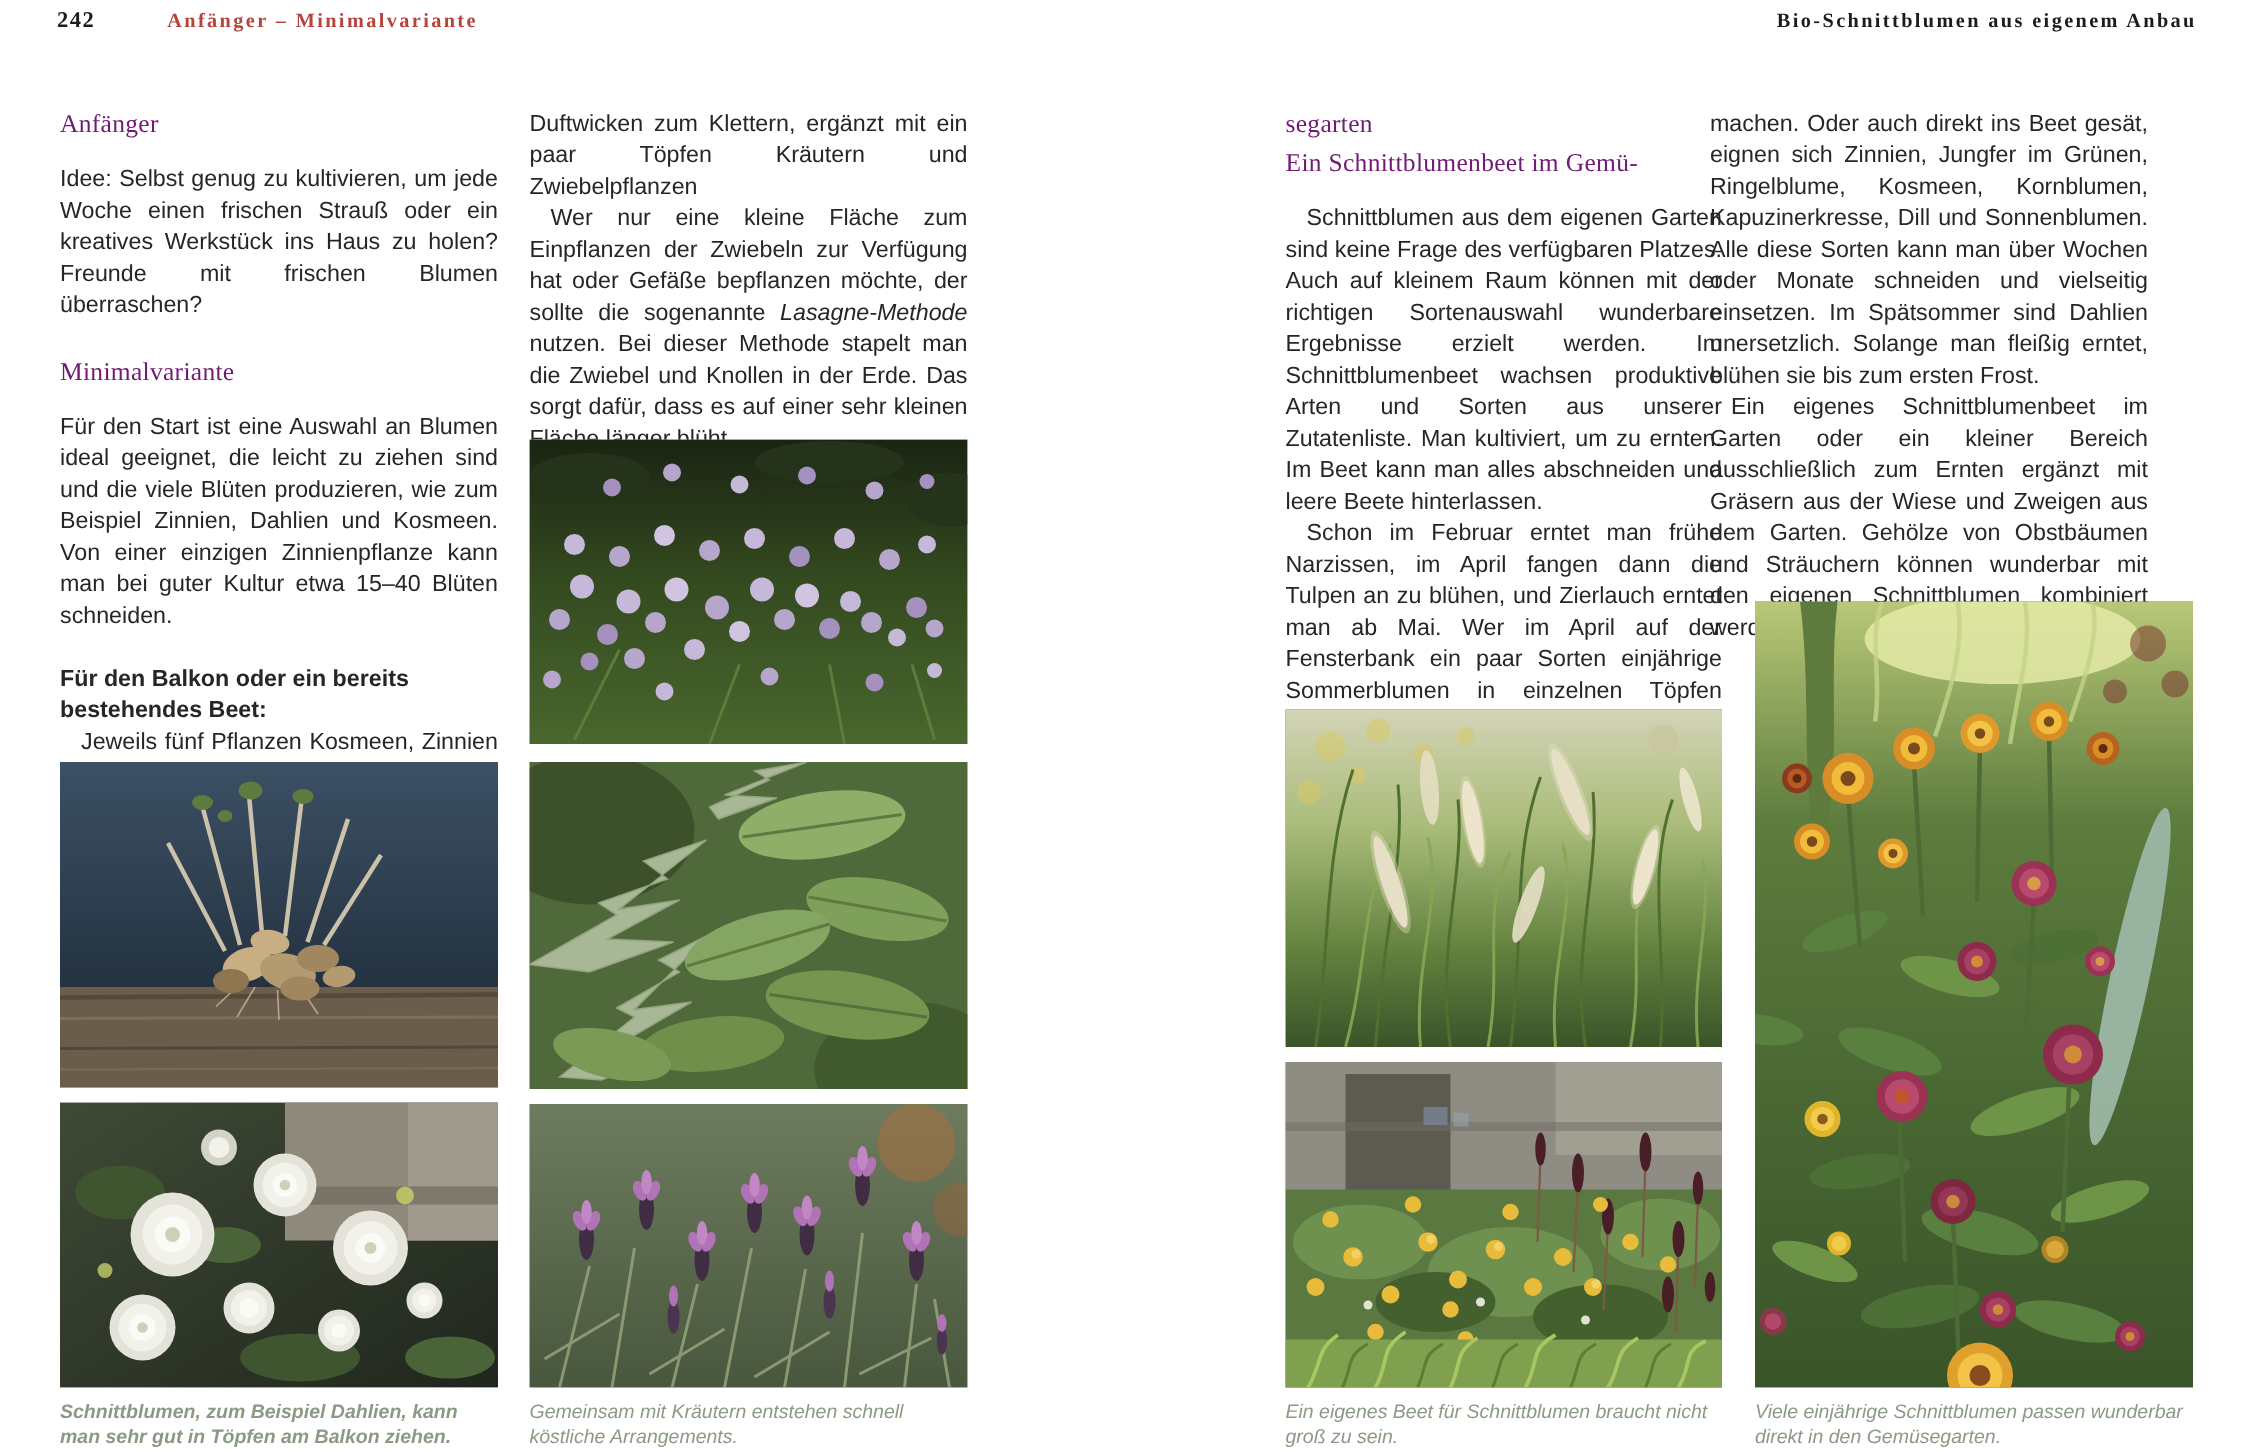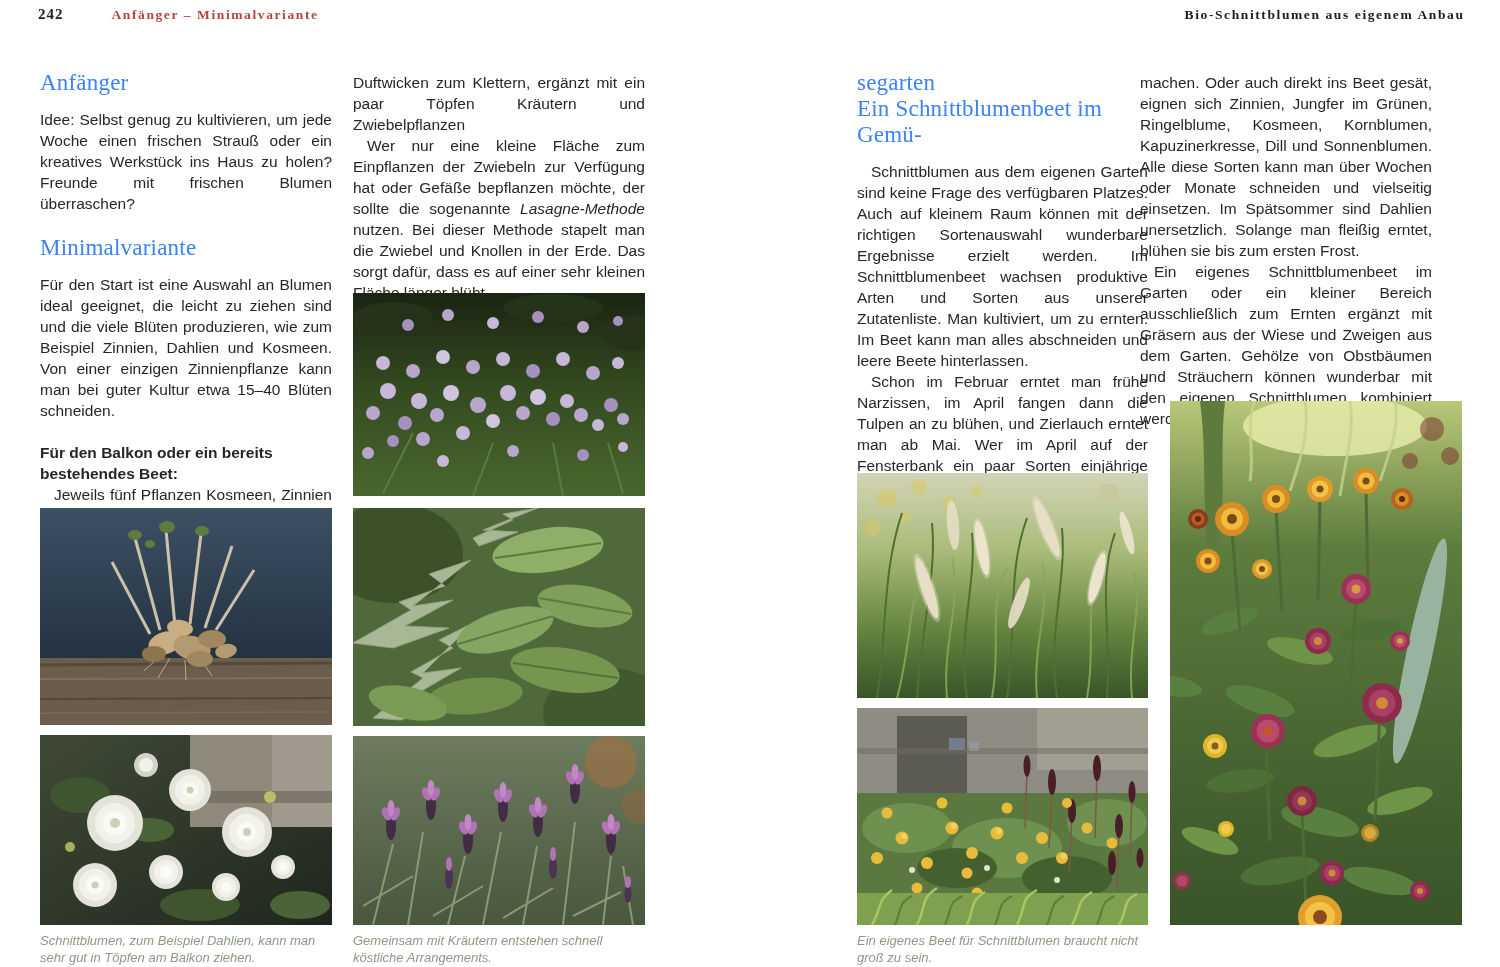--- a/index.html
+++ b/index.html
@@ -10,22 +10,22 @@
   .rh-left{left:38px;}
   .rh-right{right:10px;display:flex;align-items:baseline;gap:36px;}
   .pagenum{font-weight:bold;color:#1c1c1c;letter-spacing:1px;}
   .rh-title{font-weight:bold;letter-spacing:1.6px;font-size:13.5px;}
   .rh-title.red{color:#b5443c;margin-left:48px;}
   .rh-title.black{color:#1c1c1c;}
   
   .col{position:absolute;width:292px;font-size:15.5px;line-height:21px;text-align:justify;}
   .col p{margin:0;}
   .col p.ind{text-indent:14px;}
-  h2.red-head{font-family:"Liberation Serif",serif;font-weight:normal;color:#3b82f6;
-              font-size:23px;line-height:26px;margin:0 0 13px 0;text-align:left;letter-spacing:0.2px;}
+  h2.red-head{font-family:"Liberation Serif",serif;font-weight:normal;color:#701a75;
+              font-size:17px;line-height:26px;margin:0 0 13px 0;text-align:left;letter-spacing:0.2px;}
   h2.red-head.mt{margin-top:21px;}
   .subhead{font-weight:bold;margin-top:21px !important;}
   .it{font-style:italic;}
   
   .fig{position:absolute;overflow:hidden;background:#777;}
   .fig svg{display:block;width:100%;height:100%;}
   .caption{position:absolute;width:292px;font-size:13px;line-height:16.5px;
            font-style:italic;color:#8b9a85;text-align:left;}
 </style>
 </head>
@@ -176,21 +176,21 @@
         <g>
             <circle cx="106" cy="30" r="12" fill="#e3e3da" opacity="0.9"></circle>
             <circle cx="106" cy="30" r="7" fill="#f2f2ea"></circle>
           </g>
       </g>
       <circle cx="230" cy="62" r="6" fill="#b9bf66"></circle>
         <circle cx="30" cy="112" r="5" fill="#a8b05c"></circle>
     </svg>
   </div>
 
-  <div class="caption" style="left:40px;top:933px;">Schnittblumen, zum Beispiel Dahlien, kann man sehr gut in Töpfen am Balkon ziehen.</div>
+  <div class="caption" style="left:40px;top:933px;font-weight:bold;">Schnittblumen, zum Beispiel Dahlien, kann man sehr gut in Töpfen am Balkon ziehen.</div>
 
   <div class="fig" style="left:353px;top:293px;width:292px;height:203px;">
     <svg viewBox="0 0 292 203" preserveAspectRatio="none">
       <defs>
         <linearGradient id="gpur" x1="0" y1="0" x2="0" y2="1">
           <stop offset="0" stop-color="#1a2413"></stop>
             <stop offset="0.45" stop-color="#33491f"></stop>
             <stop offset="1" stop-color="#49672e"></stop>
         </linearGradient>
       </defs>
@@ -665,14 +665,15 @@
           </g>
         <g>
             <circle cx="250" cy="490" r="10" fill="#8e2b4c"></circle>
             <circle cx="250" cy="490" r="6.5" fill="#a84063"></circle>
             <circle cx="250" cy="490" r="3" fill="#cf8a3a"></circle>
           </g>
       </g>
     </svg>
   </div>
 
+  <div class="caption" style="left:1170px;top:933px;">Viele einjährige Schnittblumen passen wunderbar direkt in den Gemüsegarten.</div>
 
 </div>
 
 </body></html>

